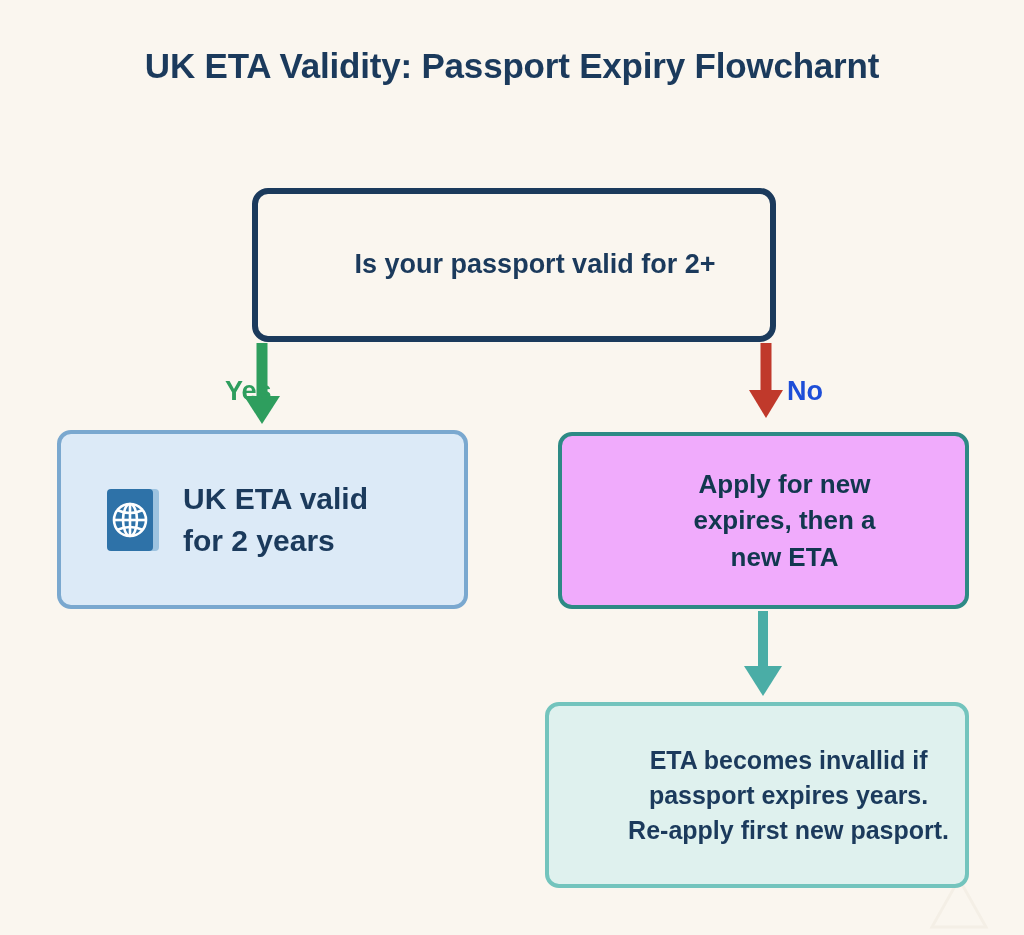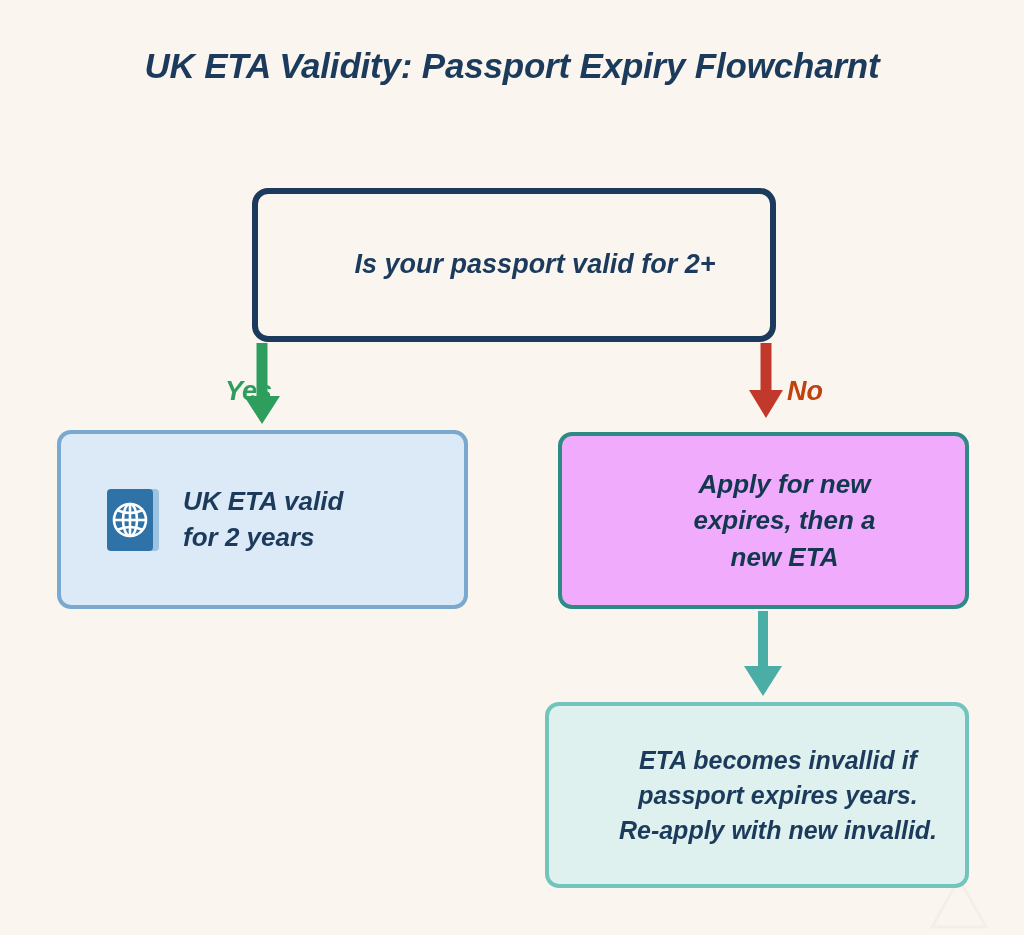--- a/index.html
+++ b/index.html
@@ -13,21 +13,20 @@
     background: #faf6ef;
     font-family: "Liberation Sans", sans-serif;
     overflow: hidden;
   }
 
   #canvas {
     position: relative;
     width: 1014px;
     height: 935px;
     background: #faf6ef;
-    font-style: italic;
   }
 
   
   #watermark {
     position: absolute;
     right: 10px;
     bottom: 2px;
     width: 90px;
     height: 60px;
     opacity: 0.30;
@@ -83,21 +82,21 @@
     top: 430px;
     width: 411px;
     height: 179px;
     border: 4px solid #7aa8cf;
     border-radius: 14px;
     background: #dceaf7;
     justify-content: flex-start;
     padding-left: 44px;
   }
   #outcome-valid-node .node-text {
-    font-size: 26px;
+    font-size: 30px;
     font-weight: bold;
     color: #1b3a5c;
     line-height: 1.38;
     text-align: left;
     margin-left: 22px;
   }
 
   
   .passport-icon {
     flex: 0 0 auto;
@@ -125,20 +124,21 @@
 
   
   #note-node {
     left: 545px;
     top: 702px;
     width: 424px;
     height: 186px;
     border: 4px solid #73c4bd;
     border-radius: 14px;
     background: #dff1ee;
+    justify-content: flex-end;
   }
   #note-node .node-text {
     font-size: 25px;
     font-weight: bold;
     color: #1b3a5c;
     line-height: 1.40;
     padding: 0 16px;
   }
 
   
@@ -160,21 +160,21 @@
   }
   #branch-label-yes {
     left: 186px;
     top: 376px;
     color: #2e9e5e;
     margin-left: 39px;
   }
   #branch-label-no {
     left: 787px;
     top: 376px;
-    color: #c2410c;
+    color: #1d4ed8;
     text-align: center;
   }
 </style>
 </head>
 <body>
 
 <div id="canvas">
 
   <svg id="watermark" viewBox="0 0 90 60">
     <path d="M45 6 L72 54 L18 54 Z" fill="none" stroke="#e8e0d2" stroke-width="3"></path>
@@ -236,17 +236,17 @@
       <span>Apply for new</span><br>
       <span>expires, then a</span><br>
       <span>new ETA</span>
     </div>
   </div>
 
   <div class="node" id="note-node">
     <div class="node-text">
       <span>ETA becomes invallid if</span><br>
       <span>passport expires years.</span><br>
-      <span>Re-apply with new invallid.</span>
+      <span>Re-apply first new pasport.</span>
     </div>
   </div>
 
 </div>
 
 </body></html>

